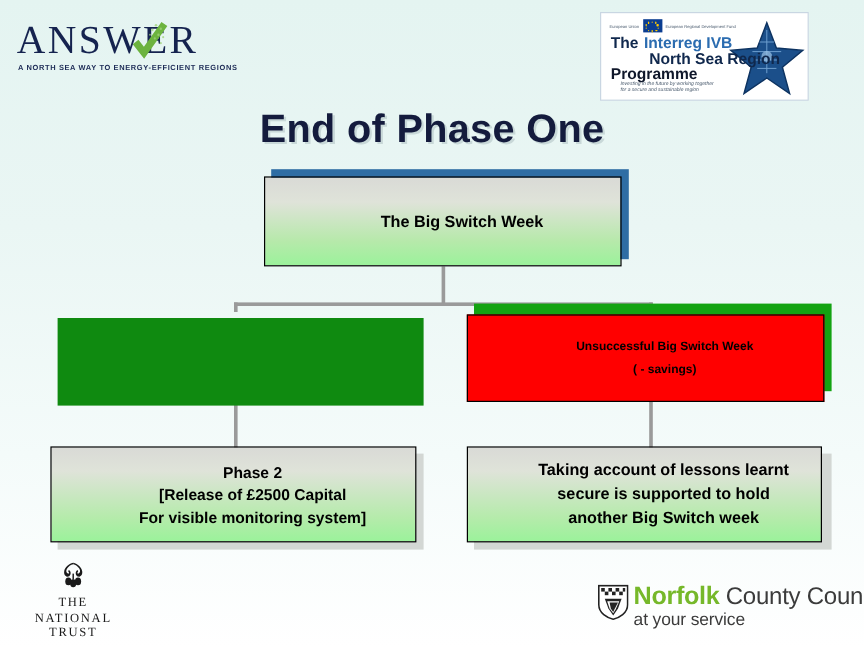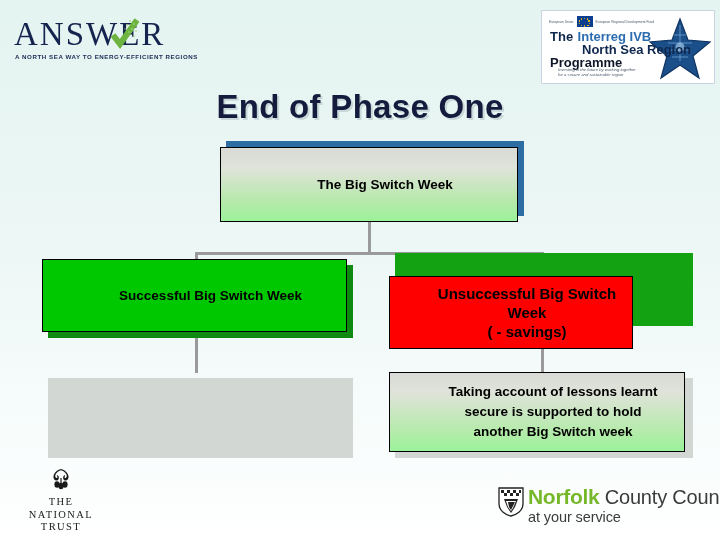--- a/index.html
+++ b/index.html
@@ -42,21 +42,21 @@
     letter-spacing: 0.55px;
     color: #1c2a55;
     font-weight: bold;
     white-space: nowrap;
     margin-top: 1px;
     margin-left: 1px;
   }
 
   
   #interreg-logo {
-    position: absolute; left: 541px; top: 10px;
+    position: absolute; left: 500px; top: 10px;
     width: 172px; height: 72px;
     background: #ffffff;
     border: 1px solid #c9d6e2;
     overflow: hidden;
   }
   #eu-flag-row {
     position: absolute; left: 7px; top: 5px;
     display: flex; align-items: center; gap: 3px;
   }
   #eu-flag {
@@ -139,23 +139,23 @@
     background: #00c800;
     font-size: 13.5px;
   }
   #node-success-shadow {
     left: 48px; top: 265px; width: 305px; height: 73px;
     background: #0f8a10;
   }
 
   
   #node-unsuccess {
-    left: 389px; top: 276px; width: 244px; height: 73px;
+    left: 389px; top: 262px; width: 298px; height: 73px;
     background: #ff0000;
-    font-size: 15px;
+    font-size: 10px;
     line-height: 19px;
   }
   #node-unsuccess-shadow {
     left: 395px; top: 253px; width: 298px; height: 73px;
     background: #13a312;
   }
 
   
   #node-phase2 {
     left: 42px; top: 372px; width: 305px; height: 80px;
@@ -311,31 +311,35 @@
     <div class="node-shadow" id="node-top-shadow"></div>
     <div class="node-shadow" id="node-success-shadow"></div>
     <div class="node-shadow" id="node-unsuccess-shadow"></div>
     <div class="node-shadow" id="node-phase2-shadow"></div>
     <div class="node-shadow" id="node-lessons-shadow"></div>
 
     <div class="node" id="node-top">
       <div class="node-text">The Big Switch Week</div>
     </div>
 
-    <div class="node" id="node-success">
-      <div class="node-text">Successful Big Switch Week</div>
-    </div>
 
     <div class="node" id="node-unsuccess">
       <div class="node-text">
         <div>Unsuccessful Big Switch Week</div>
         <div>( - savings)</div>
       </div>
     </div>
 
+    <div class="node" id="node-phase2">
+      <div class="node-text">
+        <div>Phase 2</div>
+        <div>[Release of £2500 Capital</div>
+        <div>For visible monitoring system]</div>
+      </div>
+    </div>
 
     <div class="node" id="node-lessons">
       <div class="node-text">
         <div>Taking account of lessons learnt</div>
         <div>secure is supported to hold</div>
         <div>another Big Switch week</div>
       </div>
     </div>
   </div>
 

